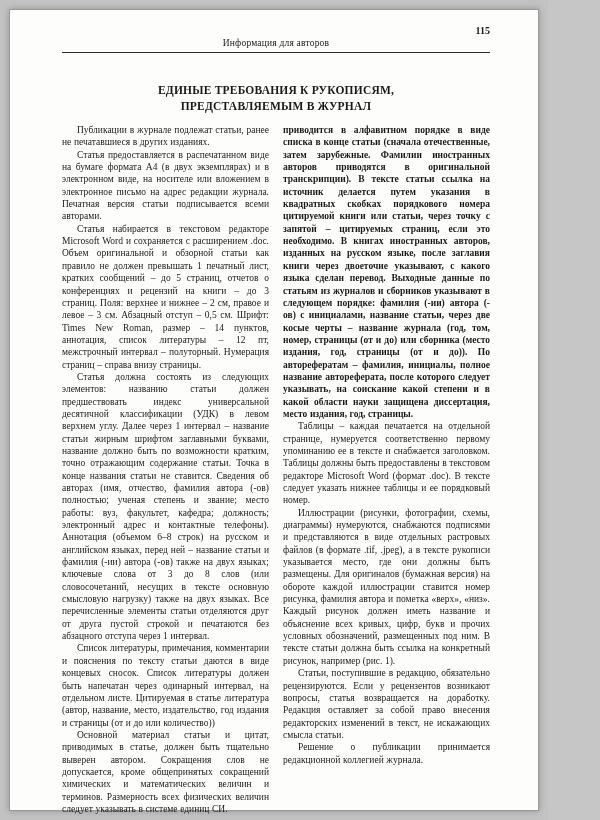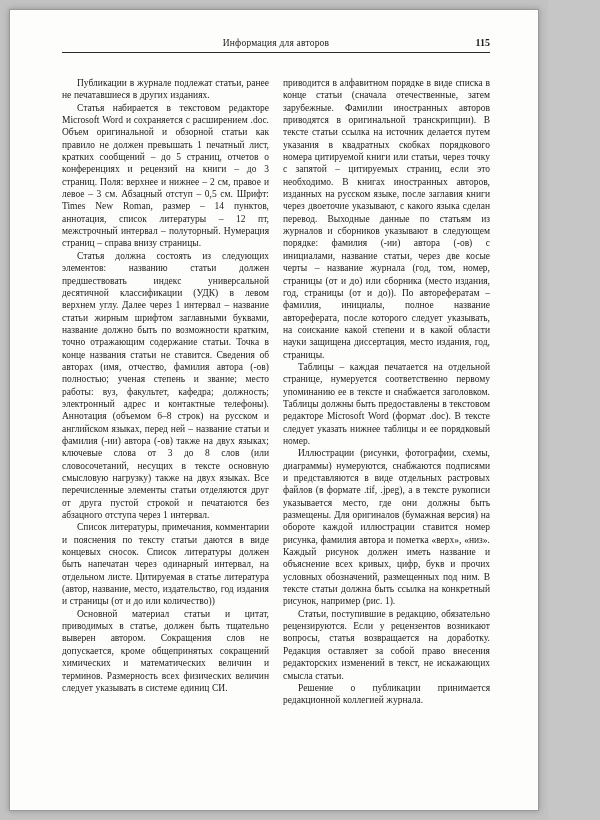--- a/index.html
+++ b/index.html
@@ -29,65 +29,70 @@
     display: flex;
     align-items: baseline;
     justify-content: center;
     font-size: 9.5px;
     padding-bottom: 4px;
     border-bottom: 0.8px solid #2a2a2a;
   }
   .running-title { letter-spacing: 0.2px; }
   .page-number {
     position: absolute;
-    right: 0; bottom: 4px;
+    right: 0; bottom: 16px;
     font-weight: bold;
     font-size: 10px;
   }
   .article-title {
     margin-top: 30px;
     text-align: center;
     font-weight: bold;
     font-size: 11.5px;
     line-height: 1.35;
     letter-spacing: 0.2px;
   }
   .columns {
     display: flex;
     gap: 14px;
-    margin-top: 24px;
+    margin-top: 10px;
   }
   .col {
     flex: 1 1 0;
     font-size: 9.5px;
     line-height: 1.3;
     text-align: justify;
   }
   .col p {
     margin: 0;
     text-indent: 15px;
     word-spacing: 0.2px;
   }
-  .col p.cont { text-indent: 0; }
+  .col p.cont { text-indent: 0; font-weight: bold; }
 </style>
 </head>
 <body>
 
 <div class="screen">
   <div class="paper">
 
     <div class="running-header">
       <span class="running-title">Информация для авторов</span>
       <span class="page-number">115</span>
     </div>
 
+    <div class="article-title">
+      <div>ЕДИНЫЕ ТРЕБОВАНИЯ К РУКОПИСЯМ,</div>
+      <div>ПРЕДСТАВЛЯЕМЫМ В ЖУРНАЛ</div>
+    </div>
 
     <div class="columns">
       <div class="col">
         <p>Публикации в журнале подлежат статьи, ранее не печатавшиеся в других изданиях.</p>
+        <p>Статья предоставляется в распечатанном виде на бумаге формата А4 (в двух экземплярах) и в электронном виде, на носителе или вложением в электронное письмо на адрес редакции журнала. Печатная версия статьи подписывается всеми авторами.</p>
         <p>Статья набирается в текстовом редакторе Microsoft Word и сохраняется с расширением .doc. Объем оригинальной и обзорной статьи как правило не должен превышать 1 печатный лист, кратких сообщений – до 5 страниц, отчетов о конференциях и рецензий на книги – до 3 страниц. Поля: верхнее и нижнее – 2 см, правое и левое – 3 см. Абзацный отступ – 0,5 см. Шрифт: Times New Roman, размер – 14 пунктов, аннотация, список литературы – 12 пт, межстрочный интервал – полуторный. Нумерация страниц – справа внизу страницы.</p>
         <p>Статья должна состоять из следующих элементов: названию статьи должен предшествовать индекс универсальной десятичной классификации (УДК) в левом верхнем углу. Далее через 1 интервал – название статьи жирным шрифтом заглавными буквами, название должно быть по возможности кратким, точно отражающим содержание статьи. Точка в конце названия статьи не ставится. Сведения об авторах (имя, отчество, фамилия автора (-ов) полностью; ученая степень и звание; место работы: вуз, факультет, кафедра; должность; электронный адрес и контактные телефоны). Аннотация (объемом 6–8 строк) на русском и английском языках, перед ней – название статьи и фамилия (-ии) автора (-ов) также на двух языках; ключевые слова от 3 до 8 слов (или словосочетаний, несущих в тексте основную смысловую нагрузку) также на двух языках. Все перечисленные элементы статьи отделяются друг от друга пустой строкой и печатаются без абзацного отступа через 1 интервал.</p>
         <p>Список литературы, примечания, комментарии и пояснения по тексту статьи даются в виде концевых сносок. Список литературы должен быть напечатан через одинарный интервал, на отдельном листе. Цитируемая в статье литература (автор, название, место, издательство, год издания и страницы (от и до или количество))</p>
         <p>Основной материал статьи и цитат, приводимых в статье, должен быть тщательно выверен автором. Сокращения слов не допускается, кроме общепринятых сокращений химических и математических величин и терминов. Размерность всех физических величин следует указывать в системе единиц СИ.</p>
       </div>
       <div class="col">
         <p class="cont">приводится в алфавитном порядке в виде списка в конце статьи (сначала отечественные, затем зарубежные. Фамилии иностранных авторов приводятся в оригинальной транскрипции). В тексте статьи ссылка на источник делается путем указания в квадратных скобках порядкового номера цитируемой книги или статьи, через точку с запятой – цитируемых страниц, если это необходимо. В книгах иностранных авторов, изданных на русском языке, после заглавия книги через двоеточие указывают, с какого языка сделан перевод. Выходные данные по статьям из журналов и сборников указывают в следующем порядке: фамилия (-ии) автора (-ов) с инициалами, название статьи, через две косые черты – название журнала (год, том, номер, страницы (от и до) или сборника (место издания, год, страницы (от и до)). По авторефератам – фамилия, инициалы, полное название автореферата, после которого следует указывать, на соискание какой степени и в какой области науки защищена диссертация, место издания, год, страницы.</p>
         <p>Таблицы – каждая печатается на отдельной странице, нумеруется соответственно первому упоминанию ее в тексте и снабжается заголовком. Таблицы должны быть предоставлены в текстовом редакторе Microsoft Word (формат .doc). В тексте следует указать нижнее таблицы и ее порядковый номер.</p>
         <p>Иллюстрации (рисунки, фотографии, схемы, диаграммы) нумеруются, снабжаются подписями и представляются в виде отдельных растровых файлов (в формате .tif, .jpeg), а в тексте рукописи указывается место, где они должны быть размещены. Для оригиналов (бумажная версия) на обороте каждой иллюстрации ставится номер рисунка, фамилия автора и пометка «верх», «низ». Каждый рисунок должен иметь название и объяснение всех кривых, цифр, букв и прочих условных обозначений, размещенных под ним. В тексте статьи должна быть ссылка на конкретный рисунок, например (рис. 1).</p>
         <p>Статьи, поступившие в редакцию, обязательно рецензируются. Если у рецензентов возникают вопросы, статья возвращается на доработку. Редакция оставляет за собой право внесения редакторских изменений в текст, не искажающих смысла статьи.</p>

